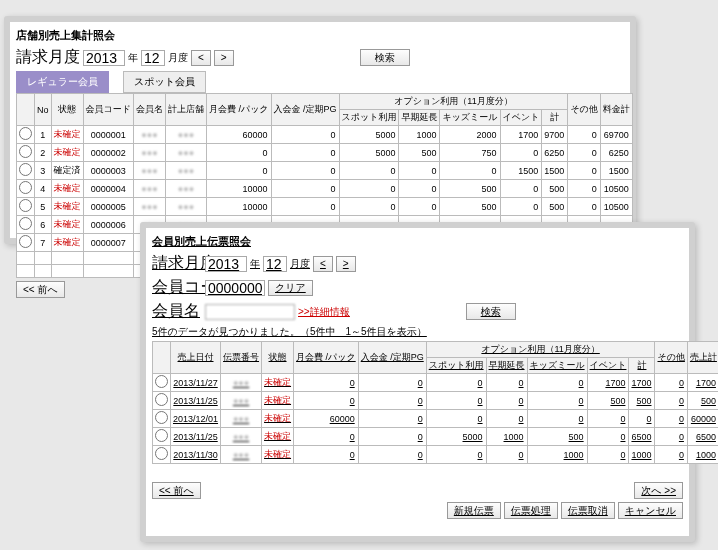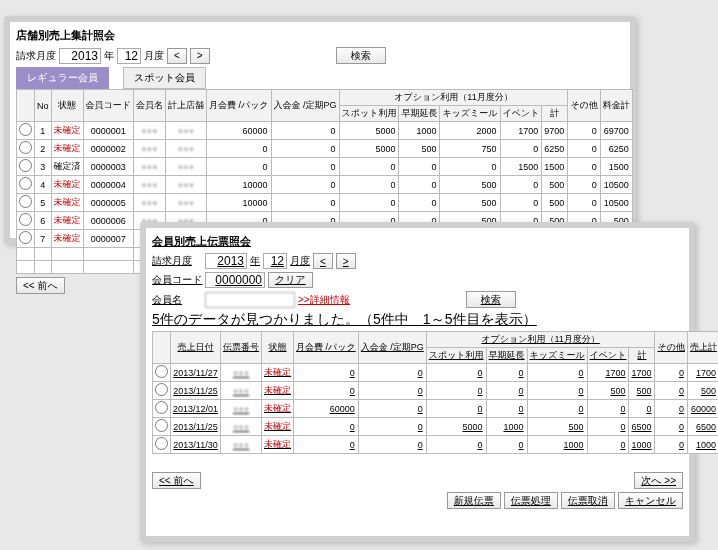--- a/index.html
+++ b/index.html
@@ -2,22 +2,22 @@
 <html><head>
 <meta charset="utf-8">
 <style>
 * { box-sizing: border-box; margin: 0; padding: 0; }
 body { background: #e8e8e8; font-family: "MS PGothic", sans-serif; font-size: 10px; width: 718px; height: 550px; position: relative; overflow: hidden; }
 .panel { position: absolute; background: #fff; border: 6px solid #d0d0d0; border-radius: 3px; box-shadow: 2px 2px 6px rgba(0,0,0,0.2); padding: 6px; }
 .panel-top { left: 4px; top: 16px; width: 632px; height: 228px; }
 .panel-bottom { left: 140px; top: 222px; width: 555px; height: 320px; text-decoration: underline; }
 .title { font-weight: bold; font-size: 11px; margin-bottom: 4px; }
 .row { display: flex; align-items: center; gap: 3px; margin-bottom: 3px; }
-.label { font-size: 10px; white-space: nowrap; }
-input[type="text"] { border: 1px solid #aaa; font-size: 12px; padding: 1px 2px; height: 16px; text-align: right; }
+.label { font-size: 16px; white-space: nowrap; }
+input[type="text"] { border: 1px solid #aaa; font-size: 14px; padding: 1px 2px; height: 16px; }
 .btn { background: linear-gradient(#fdfdfd,#e8e8e8); border: 1px solid #999; font-size: 10px; padding: 1px 6px; cursor: pointer; height: 17px; }
 .btn-sm { padding: 0 6px; height: 16px; }
 .tabs { display: flex; gap: 14px; margin-bottom: 0; }
 .tab { padding: 3px 10px; border: 1px solid #bbb; font-size: 10px; background: #eee; cursor: pointer; }
 .tab.active { background: #9a8ec9; color: #fff; border-color: #9a8ec9; }
 table { border-collapse: collapse; width: 100%; background: #fff; }
 th, td { border: 1px solid #bbb; padding: 1px 2px; font-size: 9px; text-align: center; white-space: nowrap; overflow: hidden; }
 th { background: #f2f2f2; font-weight: normal; }
 .red { color: #c00; text-align: right; }
 .blur { color: #bbb; filter: blur(1px); }
@@ -255,21 +255,21 @@
     <input type="text" style="width: 60px;" value="0000000">
     <button class="btn btn-sm">クリア</button>
   </div>
   <div class="row">
     <span class="label" style="width:50px">会員名</span>
     <input type="text" style="width: 90px;" class="blur">
     <span class="link">&gt;&gt;詳細情報</span>
     <span style="flex:0 0 110px"></span>
     <button class="btn" style="width:50px">検索</button>
   </div>
-  <div style="font-size:14px;margin:2px 0">5件のデータが見つかりました。（5件中　1～5件目を表示）</div>
+  <div style="font-size:10px;margin:2px 0">5件のデータが見つかりました。（5件中　1～5件目を表示）</div>
   <table>
     <thead>
       <tr>
         <th rowspan="2" style="width:12px"></th>
         <th rowspan="2">売上日付</th>
         <th rowspan="2">伝票番号</th>
         <th rowspan="2">状態</th>
         <th rowspan="2">月会費
 /パック</th>
         <th rowspan="2">入会金

